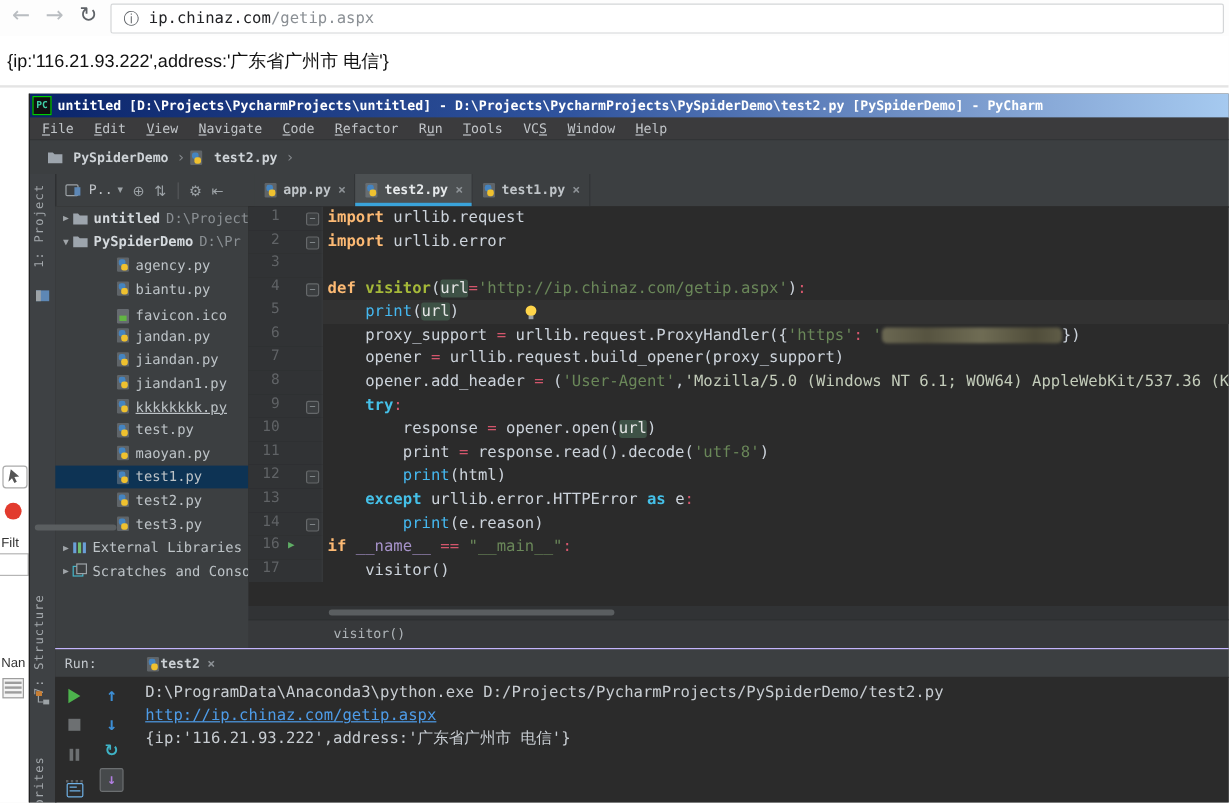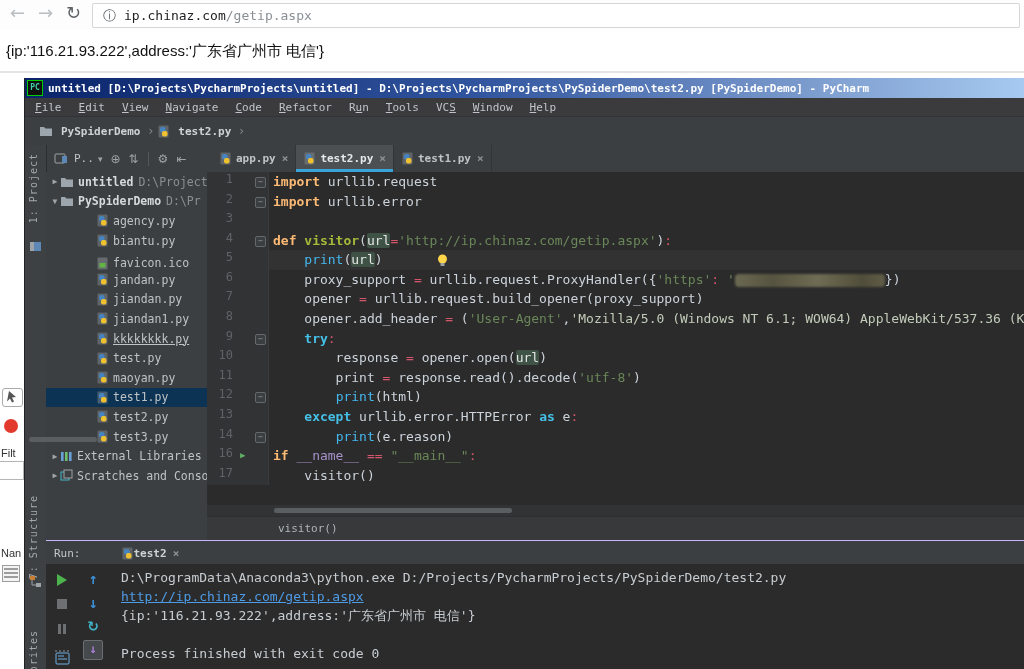--- a/index.html
+++ b/index.html
@@ -513,17 +513,17 @@
         </span>
       </div>
       <div class="rt-col" id="rt-col2">
         <span class="rt-btn arrow-blue" id="up-ico">↑</span>
         <span class="rt-btn arrow-blue" id="down-ico">↓</span>
         <span class="rt-btn rerun" id="rerun-ico">↻</span>
         <span class="rt-btn" id="scrollend-ico">
             <span class="scrollend">↓</span>
           </span>
       </div>
-      <div id="console"><div class="con-line">D:\ProgramData\Anaconda3\python.exe D:/Projects/PycharmProjects/PySpiderDemo/test2.py</div><div class="con-line link">http://ip.chinaz.com/getip.aspx</div><div class="con-line">{ip:'116.21.93.222',address:'广东省广州市 电信'}</div><div class="con-line"></div><div class="con-line">Process finished with exit code 0</div></div>
+      <div id="console"><div class="con-line">D:\ProgramData\Anaconda3\python.exe D:/Projects/PycharmProjects/PySpiderDemo/test2.py</div><div class="con-line link">http://ip.chinaz.com/getip.aspx</div><div class="con-line">{ip:'116.21.93.222',address:'广东省广州市 电信'}</div><div class="con-line"></div></div>
     </div>
 
   </div>
 </div>
 
 </body></html>

